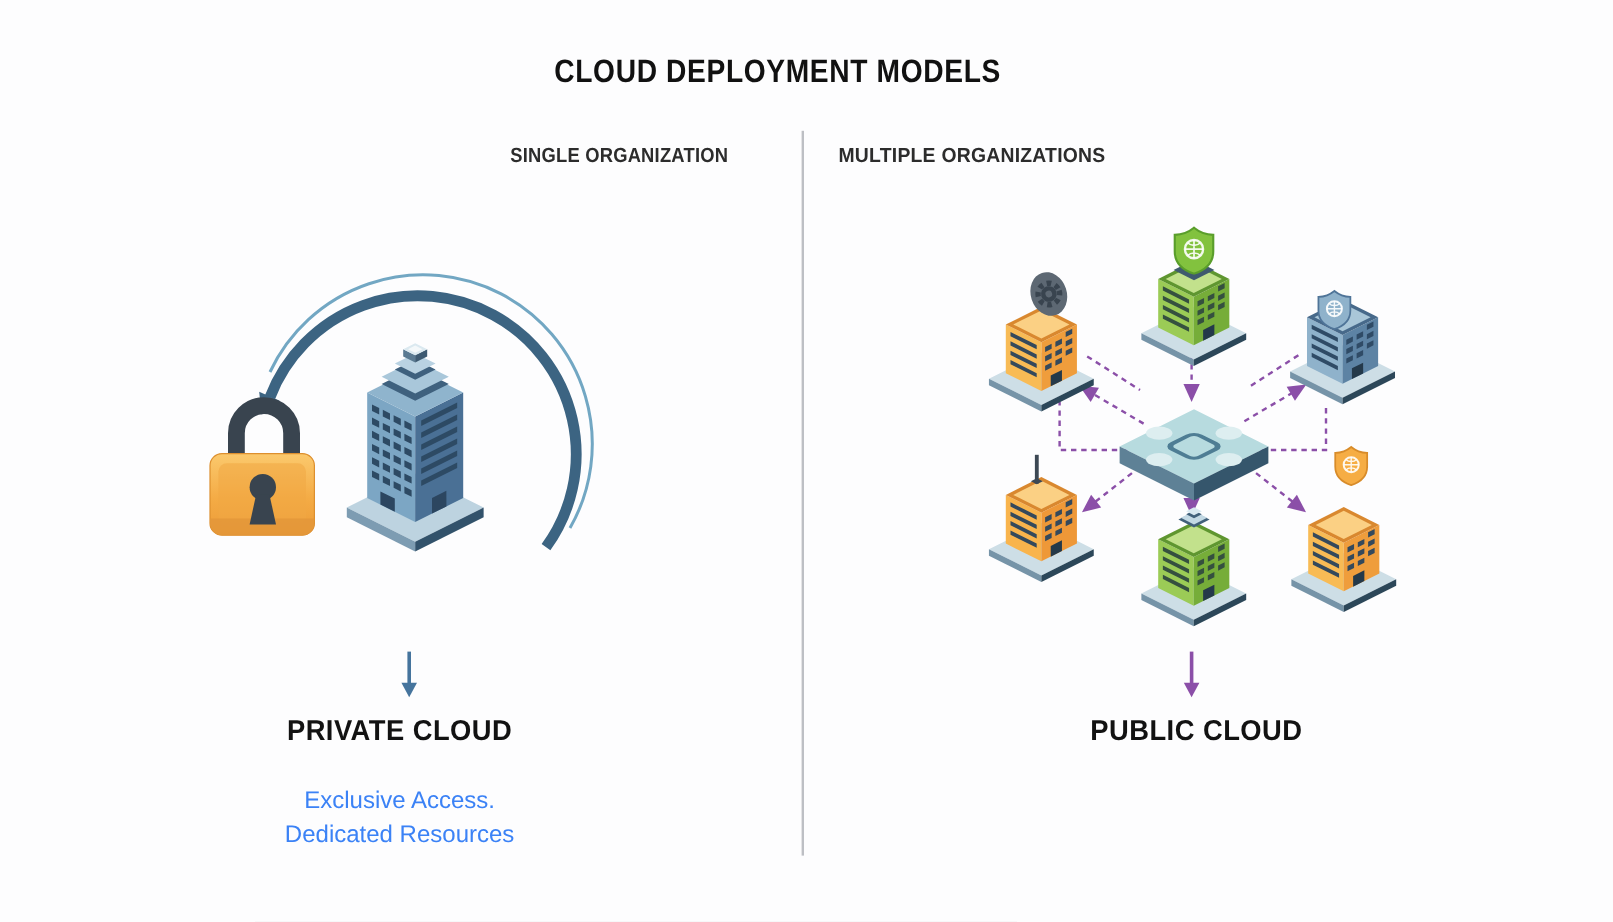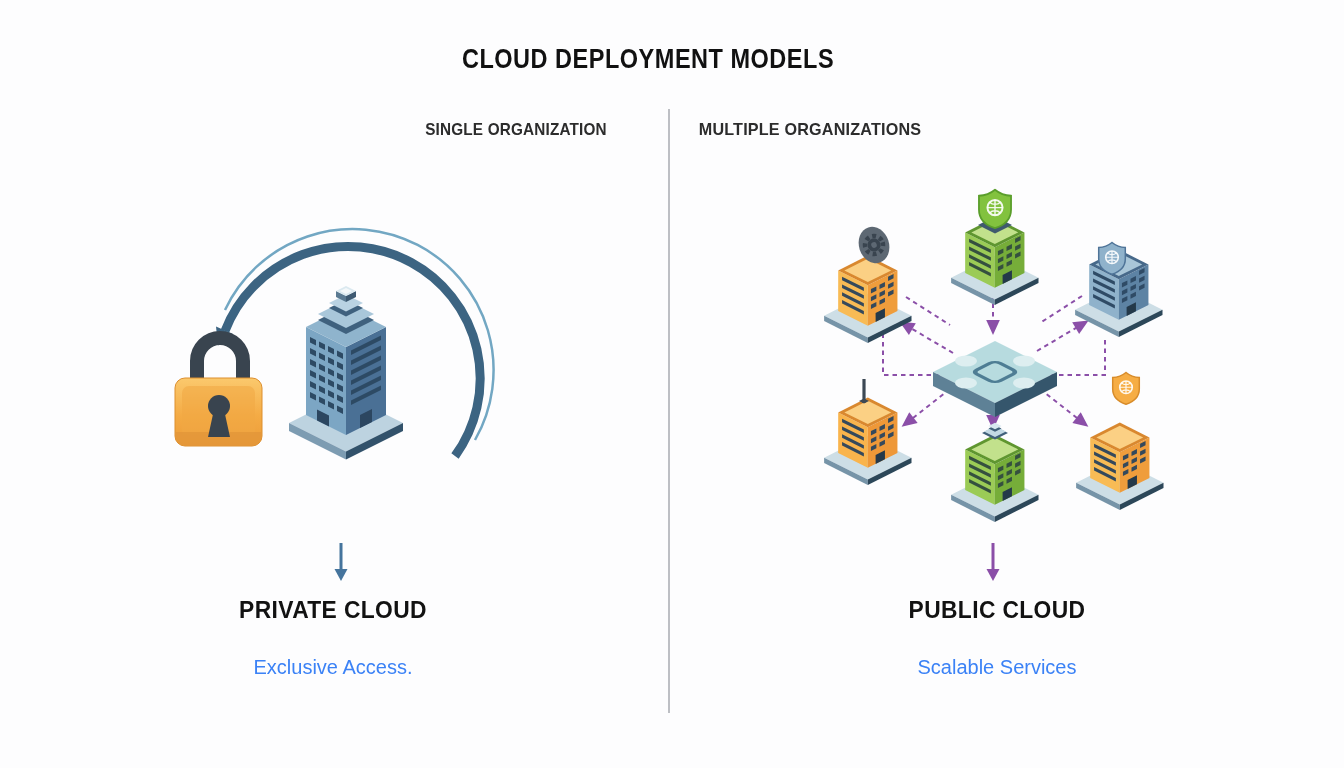--- a/index.html
+++ b/index.html
@@ -247,20 +247,20 @@
 
     <g>
       <line x1="203" y1="368" x2="203" y2="395" stroke="var(--c-public_accent,#8b4fa8)" stroke-width="3"></line>
       <polygon points="203,406 196.5,394 209.5,394" fill="var(--c-public_accent,#8b4fa8)"></polygon>
     </g>
   </svg>
 
   <div class="abs center cloud-label private cond95">PRIVATE CLOUD</div>
   <div class="abs center cloud-sub private">
     <div>Exclusive Access.</div>
+    <div>Dedicated Resources</div>
   </div>
 
   <div class="abs center cloud-label public cond95">PUBLIC CLOUD</div>
   <div class="abs center cloud-sub public">
-    <div>Scalable Services</div>
   </div>
 
 </div>
 
 </body></html>

